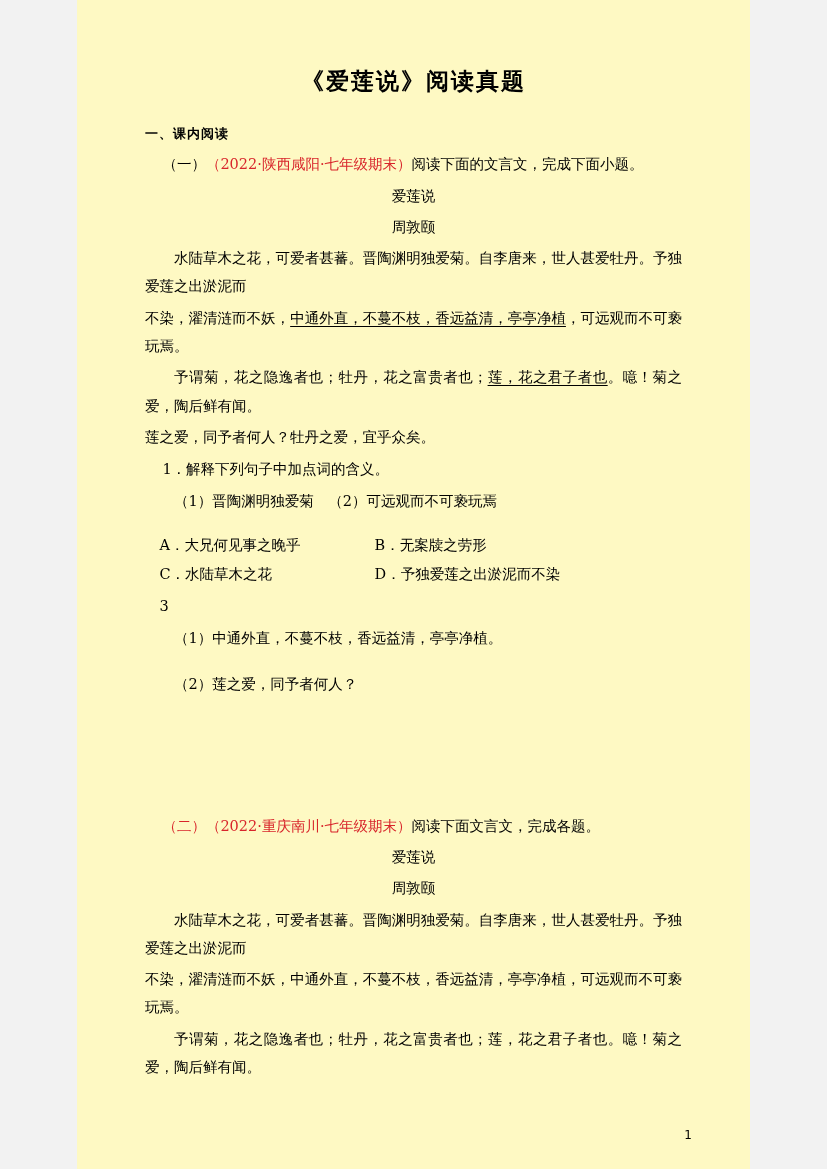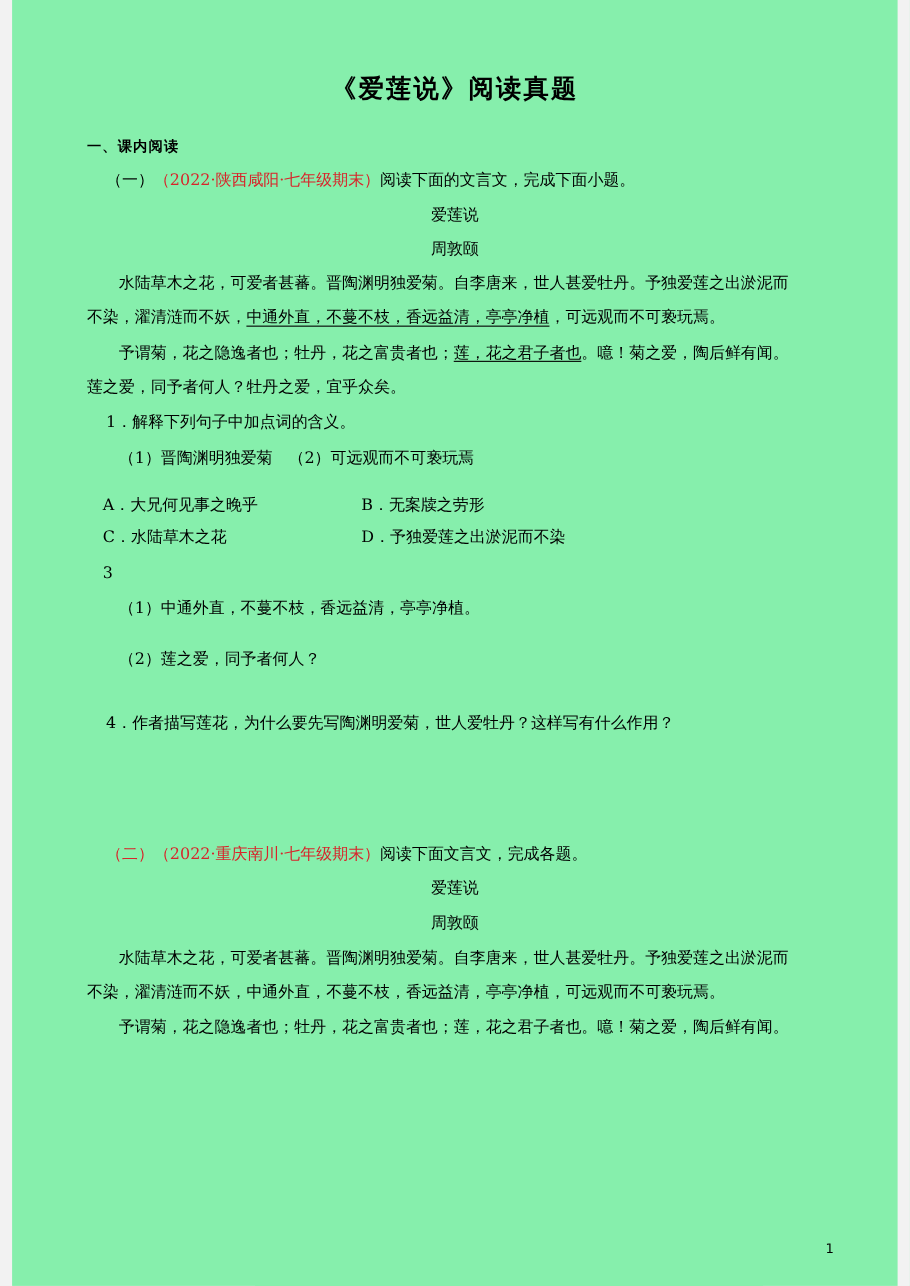--- a/index.html
+++ b/index.html
@@ -1,23 +1,23 @@
 <!DOCTYPE html>
 <html><head>
 <meta charset="utf-8">
 <style>
   html, body {
     margin: 0;
     padding: 0;
     background: #f2f2f2;
   }
   .page {
-    width: 805px;
+    width: 673px;
     height: 1169px;
-    background: #86efac;
+    background: #fef9c3;
     margin: 0 auto;
     position: relative;
     box-sizing: border-box;
     padding: 52px 68px 40px 68px;
     font-family: "DejaVu Serif", "Liberation Serif", serif;
     color: #000000;
     font-size: 14.5px;
     line-height: 1.9;
   }
   .doc-title {
@@ -55,21 +55,20 @@
   .u {
     text-decoration: underline;
     text-underline-offset: 3px;
   }
   .qline {
     margin: 4px 0;
   }
   .opt-row {
     display: flex;
     margin: 2px 0;
-    gap: 20px;
   }
   .opt-a { width: 215px; }
   .opt-b { flex: 1; }
   .q3-row {
     display: flex;
     margin: 4px 0;
   }
   .q3-num { width: 190px; }
   .gap-sm { height: 10px; }
   .gap-md { height: 22px; }
@@ -129,21 +128,20 @@
     <div class="q3-num">3</div>
   </div>
   <div class="para qline indent2">（1）中通外直，不蔓不枝，香远益清，亭亭净植。</div>
 
   <div class="gap-sm"></div>
 
   <div class="para qline indent2">（2）莲之爱，同予者何人？</div>
 
   <div class="gap-md"></div>
 
-  <div class="para qline small-indent">4．作者描写莲花，为什么要先写陶渊明爱菊，世人爱牡丹？这样写有什么作用？</div>
 
   <div class="gap-lg"></div>
   <div class="gap-md"></div>
 
   <div class="para small-indent">
     <span class="red">（二）</span><span class="red">（2022·重庆南川·七年级期末）</span><span>阅读下面文言文，完成各题。</span>
   </div>
 
   <div class="para center">爱莲说</div>
   <div class="para center">周敦颐</div>

